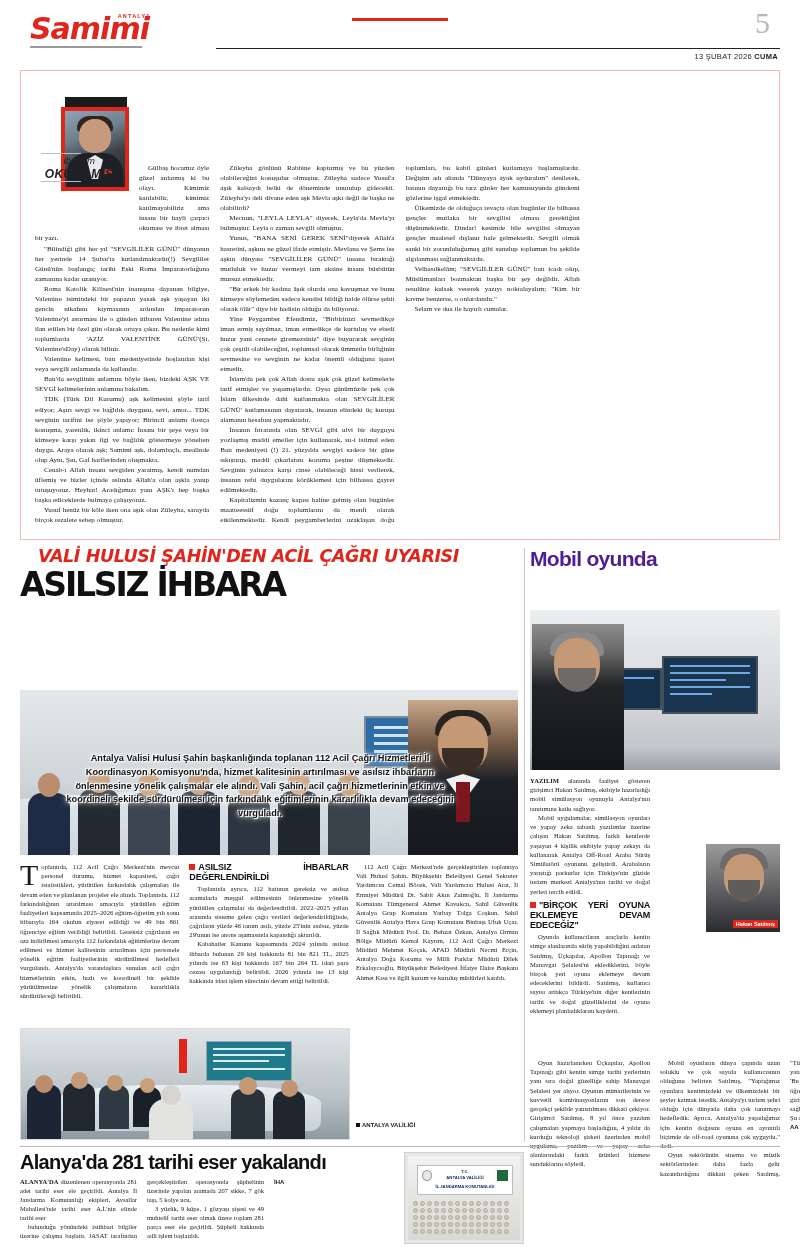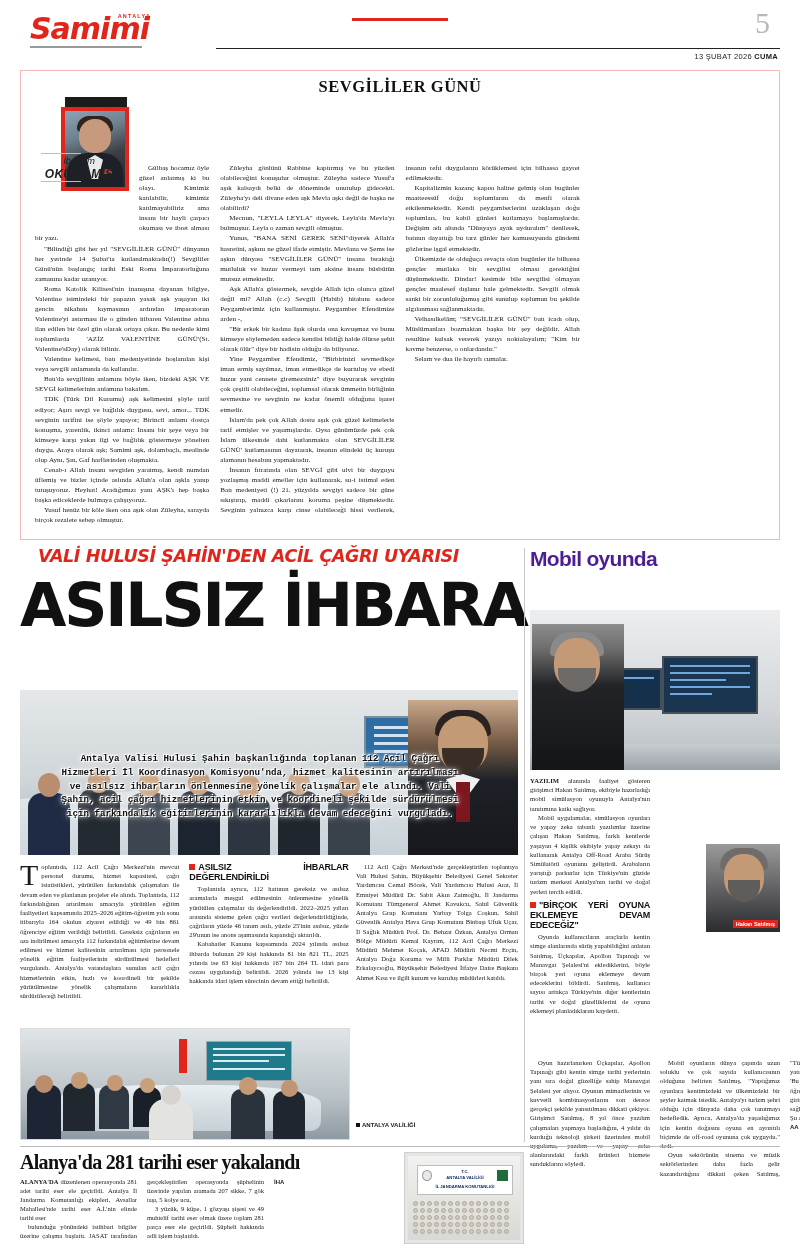--- a/index.html
+++ b/index.html
@@ -106,22 +106,22 @@
 
   
   .main-story { position:absolute; left:20px; top:548px; width:498px; height:585px; }
   .kicker {
     font-family:"DejaVu Sans", sans-serif; font-weight:bold; font-style:italic;
     font-size:17.5px; color:#e1251b; letter-spacing:-.4px; line-height:1;
     padding-left:18px;
   }
   .headline {
     font-family:"DejaVu Sans", sans-serif; font-weight:bold;
-    font-size:60px; line-height:.94; color:#111; letter-spacing:-2.2px;
-    margin-top:11px;
+    font-size:33px; line-height:.94; color:#111; letter-spacing:-2.2px;
+    margin-top:3px;
   }
   .headline div { white-space:nowrap; }
 
   .main-photo {
     position:absolute; left:20px; top:690px; width:498px; height:165px; overflow:hidden;
     background:linear-gradient(180deg,#cfd6da 0%,#b9c3c8 40%,#9aa6ac 100%);
   }
   .mp-wall { position:absolute; inset:0; background:linear-gradient(180deg,#e4e8ea,#cfd5d8 55%,#aab4b9); }
   .mp-table {
     position:absolute; left:-30px; top:96px; width:430px; height:90px;
@@ -142,21 +142,21 @@
     background:linear-gradient(180deg,#c9a98c 0%, #7b5f49 26%, #1d2026 52%, #16181c 100%);
   }
   .mp-rm-face { position:absolute; left:30px; top:16px; width:50px; height:56px; background:#c49a76; border-radius:46%; }
   .mp-rm-hair { position:absolute; left:27px; top:10px; width:56px; height:26px; background:#2b2320; border-radius:24px 24px 4px 4px; }
   .mp-rm-beard { position:absolute; left:34px; top:48px; width:42px; height:26px; background:#3a2d26; border-radius:0 0 22px 22px; }
   .mp-rm-tie { position:absolute; left:48px; top:82px; width:14px; height:40px; background:#7e1620; }
   .mp-rm-shirt { position:absolute; left:38px; top:74px; width:34px; height:20px; background:#f0f0f2; clip-path:polygon(50% 0,100% 26%,68% 100%,32% 100%,0 26%); }
 
   .photo-caption {
     position:absolute; left:60px; top:752px; width:400px;
-    font-family:Liberation Mono, monospace; font-weight:bold; font-size:9.2px;
+    font-family:Liberation Sans, sans-serif; font-weight:bold; font-size:9.2px;
     line-height:1.5; text-align:center; color:#111;
     text-shadow:0 0 3px #fff,0 0 5px #fff,0 0 8px #fff,1px 1px 0 #fff,-1px -1px 0 #fff;
   }
 
   
   .main-body { position:absolute; left:20px; top:862px; width:498px; height:152px; }
   .mb-cols {
     column-count:3; column-gap:10px; column-fill:auto; height:100%;
     font-family:"Liberation Serif", serif; font-size:6.6px; line-height:1.4;
     text-align:justify; color:#1a1a1a; hyphens:auto;
@@ -258,21 +258,21 @@
     font-family:"Liberation Serif", serif; font-size:6.6px; line-height:1.4;
     text-align:justify; color:#1a1a1a; hyphens:auto;
   }
   .r-cols2 p { text-indent:8px; margin:0; }
   .credit2 { font-family:"Liberation Sans", sans-serif; font-weight:bold; font-size:6px; }
 
   
   .hdiv { position:absolute; left:20px; top:1146px; width:760px; height:1px; background:#b9b9b9; }
   .bottom-story { position:absolute; left:20px; top:1152px; width:498px; height:92px; }
   .b-headline {
-    font-family:Liberation Serif, serif; font-weight:bold; font-size:20px;
+    font-family:Liberation Sans, sans-serif; font-weight:bold; font-size:20px;
     line-height:1; color:#111; letter-spacing:-.7px;
   }
   .b-body { position:absolute; left:0; top:26px; width:498px; height:66px; }
   .b-cols {
     column-count:4; column-gap:10px; column-fill:auto; height:100%;
     font-family:"Liberation Serif", serif; font-size:6.5px; line-height:1.38;
     text-align:justify; color:#1a1a1a; hyphens:auto;
   }
   .b-cols p { text-indent:8px; margin:0; }
   .b-cols p.lead { text-indent:0; }
@@ -314,21 +314,20 @@
     <div class="section-bar"></div>
     <div class="page-number">5</div>
     <div class="head-rule"></div>
     <div class="date-line">
       <span>13 ŞUBAT 2026</span>
       <b>CUMA</b>
     </div>
   </div>
 
   <div class="col-box">
-    <div class="col-title">SEVGİLİLER GÜNÜ</div>
 
     <div class="author-card">
       <div class="author-black"></div>
       <div class="author-red"></div>
       <div class="author-photo">
         <div class="ph-body"></div>
         <div class="ph-hair"></div>
         <div class="ph-face"></div>
         <div class="ph-shirt"></div>
         <div class="ph-pocket"></div>
@@ -348,21 +347,20 @@
         <p>"Bilindiği gibi her yıl "SEVGİLİLER GÜNÜ" dünyanın her yerinde 14 Şubat'ta kutlanılmaktadır(!) Sevgililer Günü'nün başlangıç tarihi Eski Roma İmparatorluğuna zamanına kadar uzanıyor.</p>
         <p>Roma Katolik Kilisesi'nin inanışına dayanan bilgiye, Valentine isimindeki bir papazın yasak aşk yaşayan iki gencin nikahını kıymasının ardından imparatorun Valentine'yi astırması ile o günden itibaren Valentine adına ilan edilen bir özel gün olarak ortaya çıkar. Bu nedenle kimi toplumlarda 'AZİZ VALENTİNE GÜNÜ'(St. Valentine'sDay) olarak bilinir.</p>
         <p>Valentine kelimesi, batı medeniyetinde hoşlanılan kişi veya sevgili anlamında da kullanılır.</p>
         <p>Batı'da sevgilinin anlamını böyle iken, bizdeki AŞK VE SEVGİ kelimelerinin anlamına bakalım.</p>
         <p>TDK (Türk Dil Kurumu) aşk kelimesini şöyle tarif ediyor; Aşırı sevgi ve bağlılık duygusu, sevi, amor... TDK sevginin tarifini ise şöyle yapıyor; Birincil anlamı dostça konuşma, yarenlik, ikinci anlamı: İnsanı bir şeye veya bir kimseye karşı yakın ilgi ve bağlılık göstermeye yönelten duygu. Araya olarak aşk; Samimi aşk, dolambaçlı, mealinde olup Aynı, Şın, Gaf harflerinden oluşmakta.</p>
         <p>Cenab-ı Allah insanı sevgiden yaratmış, kendi numdan üflemiş ve bizler içinde aslında Allah'a olan aşkla yanıp tutuşuyoruz. Heyhat! Aradığımızı yanı AŞK'ı hep başka başka ediceklerde bulmaya çalışıyoruz.</p>
         <p>Yusuf henüz bir köle iken ona aşık olan Züleyha, sarayda birçok rezalete sebep olmuştur.</p>
         <p>Züleyha gönlünü Rabbine kaptırmış ve bu yüzden olabileceğini konuşulur olmuştur. Züleyha sadece Yusuf'a aşık kalsaydı belki de döneminde unutulup gidecekti. Züleyha'yı deli divane eden aşk Mevla aşkı değil de başka ne olabilirdi?</p>
         <p>Mecnun, "LEYLA LEYLA" diyerek, Leyla'da Mevla'yı bulmuştur. Leyla o zaman sevgili olmuştur.</p>
         <p>Yunus, "BANA SENİ GEREK SENİ"diyerek Allah'a hasretini, aşkını ne güzel ifade etmiştir. Mevlana ve Şems ise aşkın dünyası "SEVGİLİLER GÜNÜ" insana bıraktığı mutluluk ve huzur vermeyi tam aksine insanı büsbütün mutsuz etmektedir.</p>
-        <p>Aşk Allah'a göstermek, sevgide Allah için olunca güzel değil mi? Allah (c.c) Sevgili (Habib) hitabını sadece Peygamberimiz için kullanmıştır. Peygamber Efendimize arden -,</p>
         <p>"Bir erkek bir kadına âşık olurda ona kavuşmaz ve bunu kimseye söylemeden sadece kendisi bildiği halde ölürse şehit olarak ölür" diye bir hadisin olduğu da biliyoruz.</p>
         <p>Yine Peygamber Efendimiz, "Birbirinizi sevmedikçe iman ermiş sayılmaz, iman etmedikçe de kurtuluş ve ebedi huzur yani cennete giremezsiniz" diye buyurarak sevginin çok çeşitli olabileceğini, toplumsal olarak ümmetin birliğinin sevmesine ve sevginin ne kadar önemli olduğuna işaret etmedir.</p>
         <p>İslam'da pek çok Allah dostu aşık çok güzel kelimelerle tarif etmişler ve yaşamışlardır. Oysa günümüzde pek çok İslam ülkesinde dahi kutlanmakta olan SEVGİLİLER GÜNÜ' kutlamasının dayatarak, insanın elindeki üç kuruşu alamanın hesabını yapmaktadır.</p>
         <p>İnsanın fıtratında olan SEVGİ gibi ulvi bir duyguyu yozlaşmış maddi emeller için kullanarak, su-i istimal eden Batı medeniyeti (!) 21. yüzyılda sevgiyi sadece bir güne sıkıştırıp, maddi çıkarlarını koruma peşine düşmektedir. Sevginin yalnızca karşı cinse olabileceği hissi verilerek, insanın refıi duygularını körüklemesi için bilhassa gayret edilmektedir.</p>
         <p>Kapitalizmin kazanç kapısı haline gelmiş olan bugünler maatteessüf doğu toplumlarını da menfi olarak etkilenmektedir. Kendi peygamberlerini uzaklaşan doğu toplumları, bu kabil günleri kutlamaya başlamışlardır. Değişim adı altında "Dünyaya ayak uyduralım" denilerek, batının dayattığı bu tarz günler her kamusuyunda gündemi gözlerine işgal etmektedir.</p>
         <p>Ülkemizde de olduğuça revaçta olan bugünler ile bilhassa gençler mutlaka bir sevgilisi olması gerektiğini düşünmektedir. Dindar! kesimde bile sevgilisi olmayan gençler maalesef dışlanır hale gelmektedir. Sevgili olmak sanki bir zorunluluğumuş gibi sunulup toplumun bu şekilde algılanması sağlanmaktadır.</p>
         <p>Velhasılkelâm; "SEVGİLİLER GÜNÜ" batı icadı olup, Müslümanları bozmaktan başka bir şey değildir. Allah resulüne kulsak vererek yazıyı noktalayalım; "Kim bir kavme benzerse, o onlardandır."</p>
         <p>Selam ve dua ile hayırlı cumalar.</p>
       </div>
     </div>

